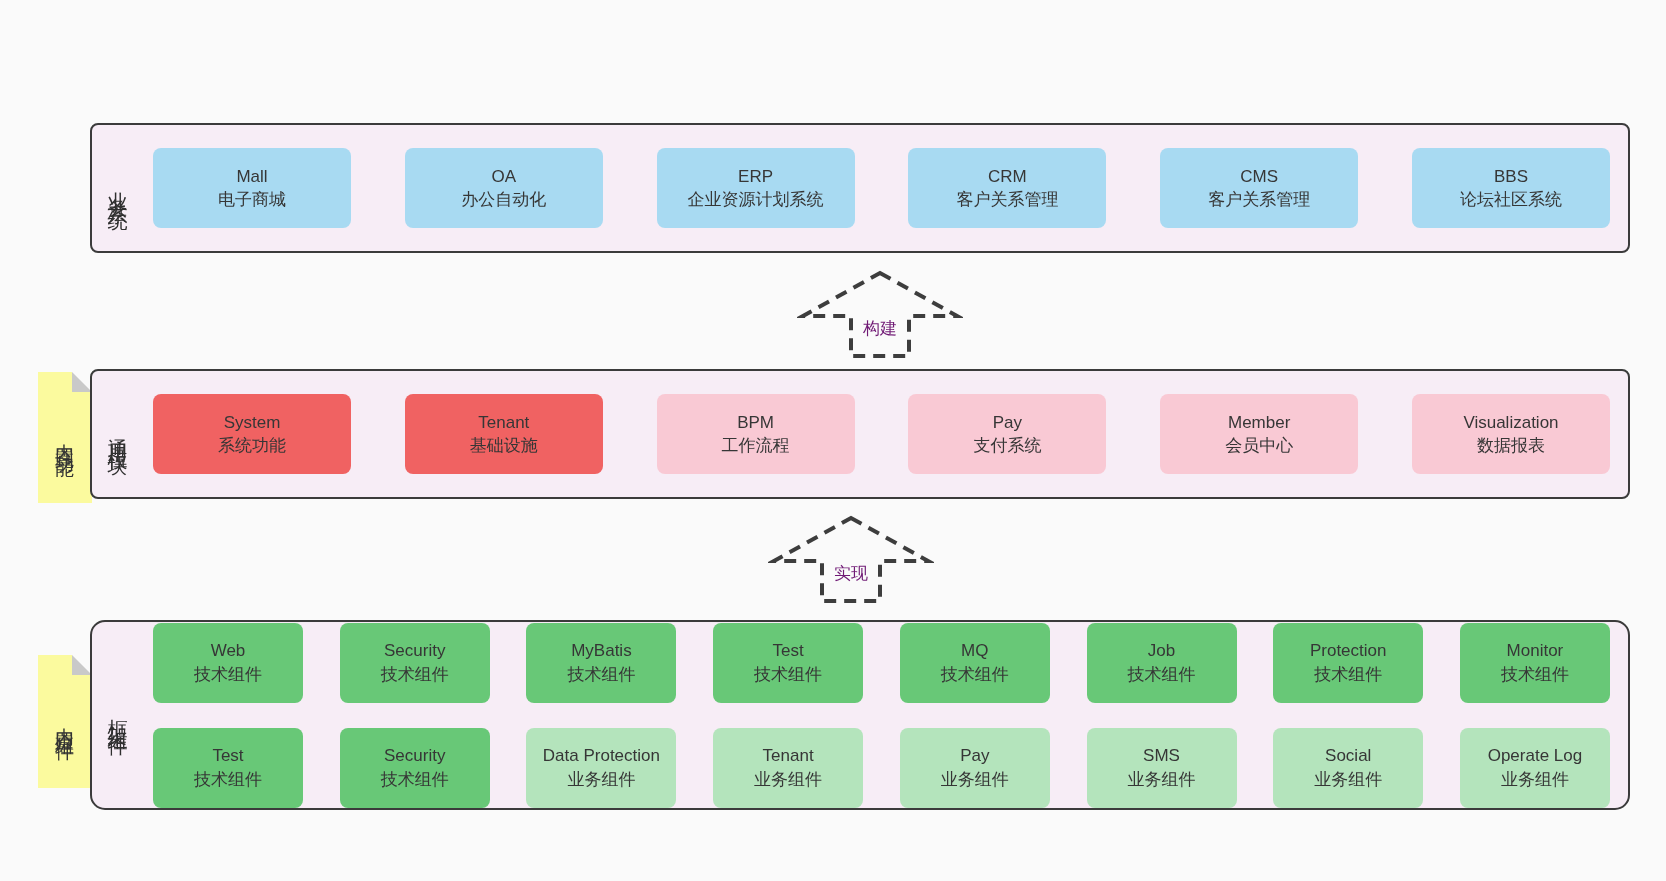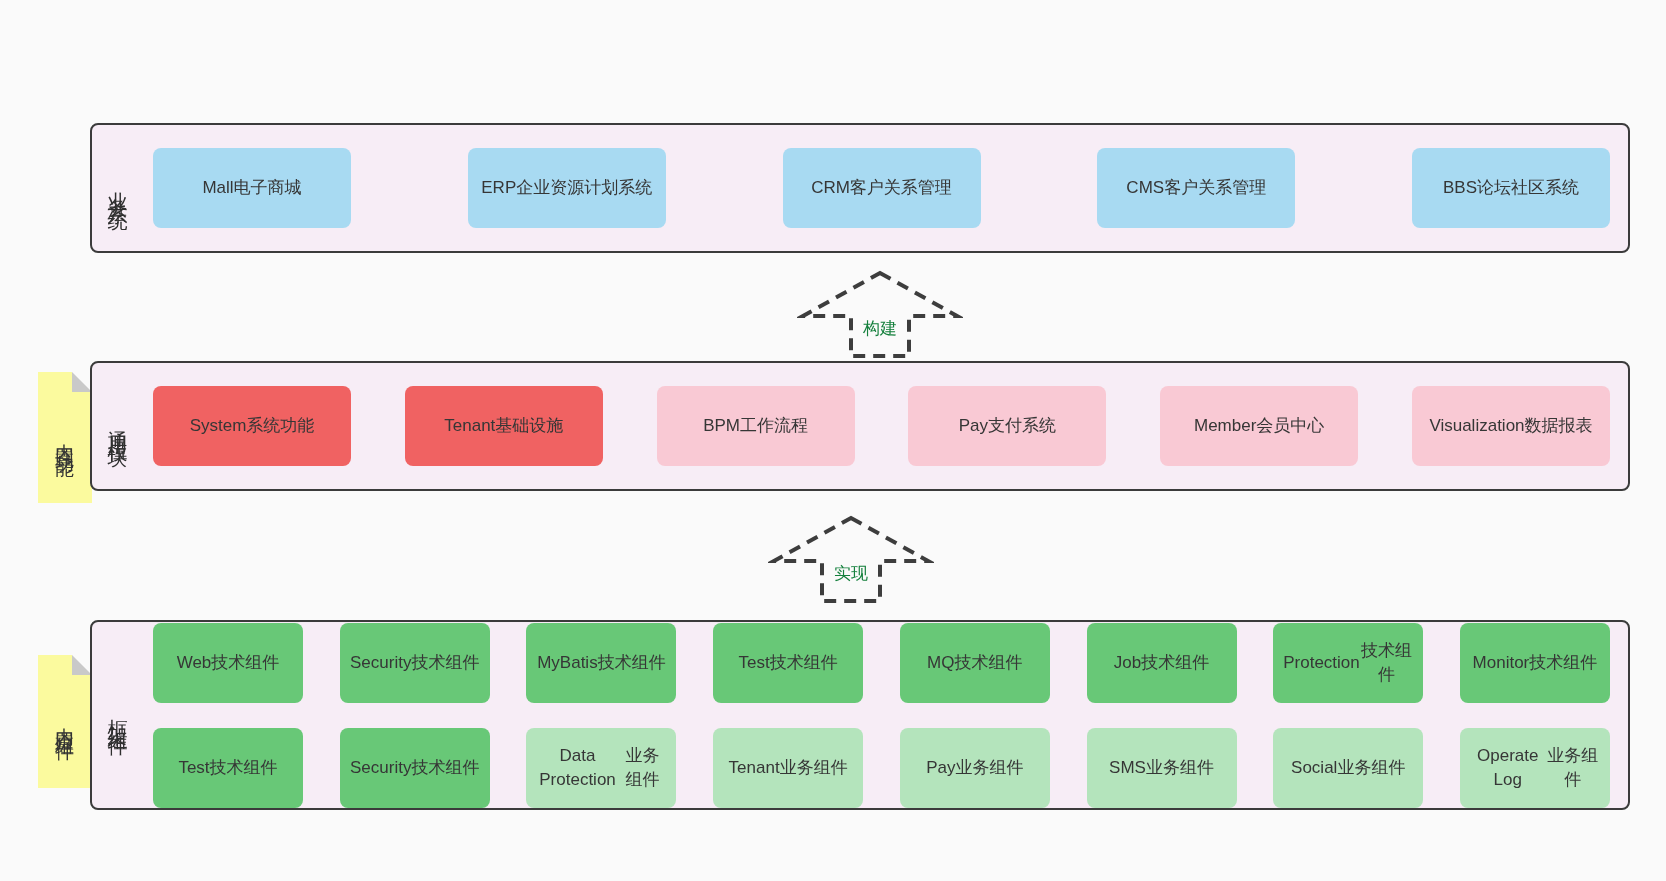--- a/index.html
+++ b/index.html
@@ -8,35 +8,35 @@
     background:#fafafa;
     font-family:"Liberation Sans", sans-serif;
     color:#363636;
   }
   .panel{
     position:absolute;left:90px;width:1540px;
     background:#f7edf6;border:2.5px solid #3b3b3b;border-radius:8px;
     box-sizing:border-box;display:flex;align-items:stretch;
   }
   #panel-business{top:123px;height:130px;}
-  #panel-modules{top:361px;height:130px;}
-  #panel-components{top:620px;height:190px;}
+  #panel-modules{top:369px;height:130px;}
+  #panel-components{top:620px;height:190px;border-radius:15px;}
   .vlabel{
     writing-mode:vertical-rl;text-orientation:upright;
     font-size:20px;letter-spacing:6px;line-height:1;
     color:#2f2f2f;align-self:center;margin-left:16px;white-space:nowrap;
   }
   .rows{
     flex:1;display:flex;flex-direction:column;justify-content:center;
     gap:25px;padding:0 18px 0 25px;min-width:0;
   }
   .box-row{display:flex;justify-content:space-between;}
   .box{
     height:80px;border-radius:8px;box-sizing:border-box;
-    display:flex;flex-direction:row;justify-content:center;align-items:center;
+    display:flex;flex-direction:column;justify-content:center;align-items:center;
     text-align:center;font-size:17px;line-height:1.38;padding:2px 10px;
   }
   .six .box{width:198px;}
   .eight .box{width:150px;}
   .blue{background:#a8daf2;}
   .red{background:#f06262;}
   .pink{background:#f9c9d4;align-items:center;}
   .green{background:#68c877;}
   .lightgreen{background:#b4e4bc;}
   .sticky{
@@ -55,21 +55,21 @@
     font-size:19px;letter-spacing:5px;line-height:1;
     align-self:center;color:#333;white-space:nowrap;
   }
   .panel{z-index:1;}
   .arrow-wrap{position:absolute;width:166px;height:92px;z-index:1;}
   #arrow-build{left:797px;top:268px;}
   #arrow-implement{left:768px;top:513px;}
   .arrow-wrap svg{display:block;width:166px;height:92px;}
   .arrow-label{
     position:absolute;left:50%;top:48px;transform:translateX(-50%);
-    background:#fafafa;padding:1px 4px;font-size:17px;color:#15803d;
+    background:#fafafa;padding:1px 4px;font-size:17px;color:#701a75;
     white-space:nowrap;
   }
 </style>
 </head>
 <body>
 
 <div class="sticky" id="sticky-modules">
   <span class="fold"></span>
   <span class="vtext">内置功能</span>
 </div>
@@ -78,20 +78,24 @@
   <span class="vtext">内置组件</span>
 </div>
 
 <div class="panel" id="panel-business">
   <span class="vlabel">业务系统</span>
   <div class="rows six">
       <div class="box-row">
         <div class="box blue">
           <div class="en">Mall</div>
           <div class="zh">电子商城</div>
+        </div>
+        <div class="box blue">
+          <div class="en">OA</div>
+          <div class="zh">办公自动化</div>
         </div>
         <div class="box blue">
           <div class="en">ERP</div>
           <div class="zh">企业资源计划系统</div>
         </div>
         <div class="box blue">
           <div class="en">CRM</div>
           <div class="zh">客户关系管理</div>
         </div>
         <div class="box blue">

